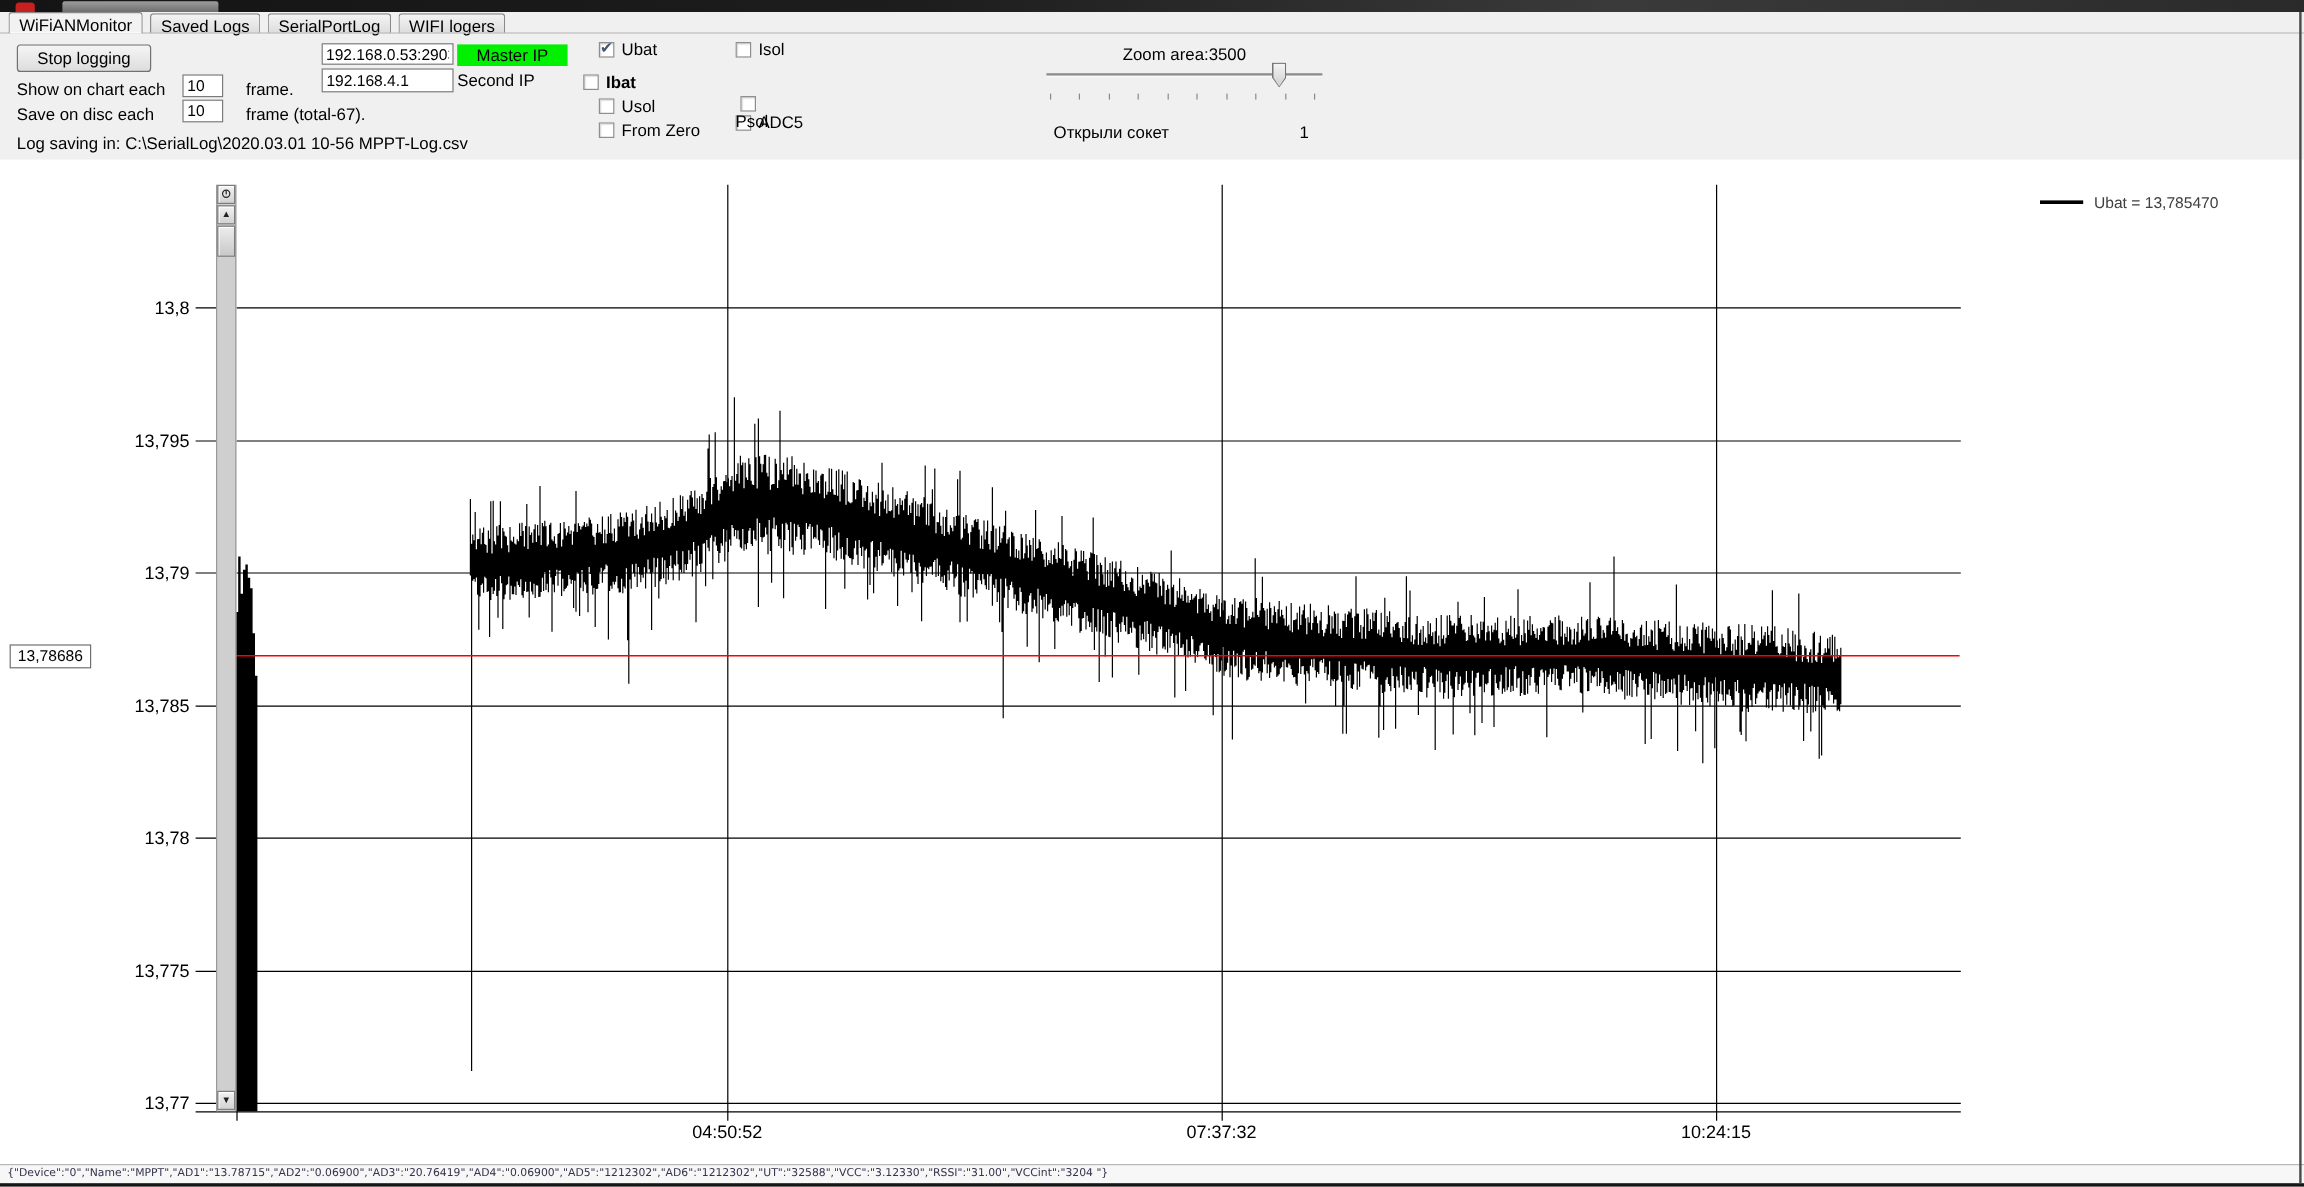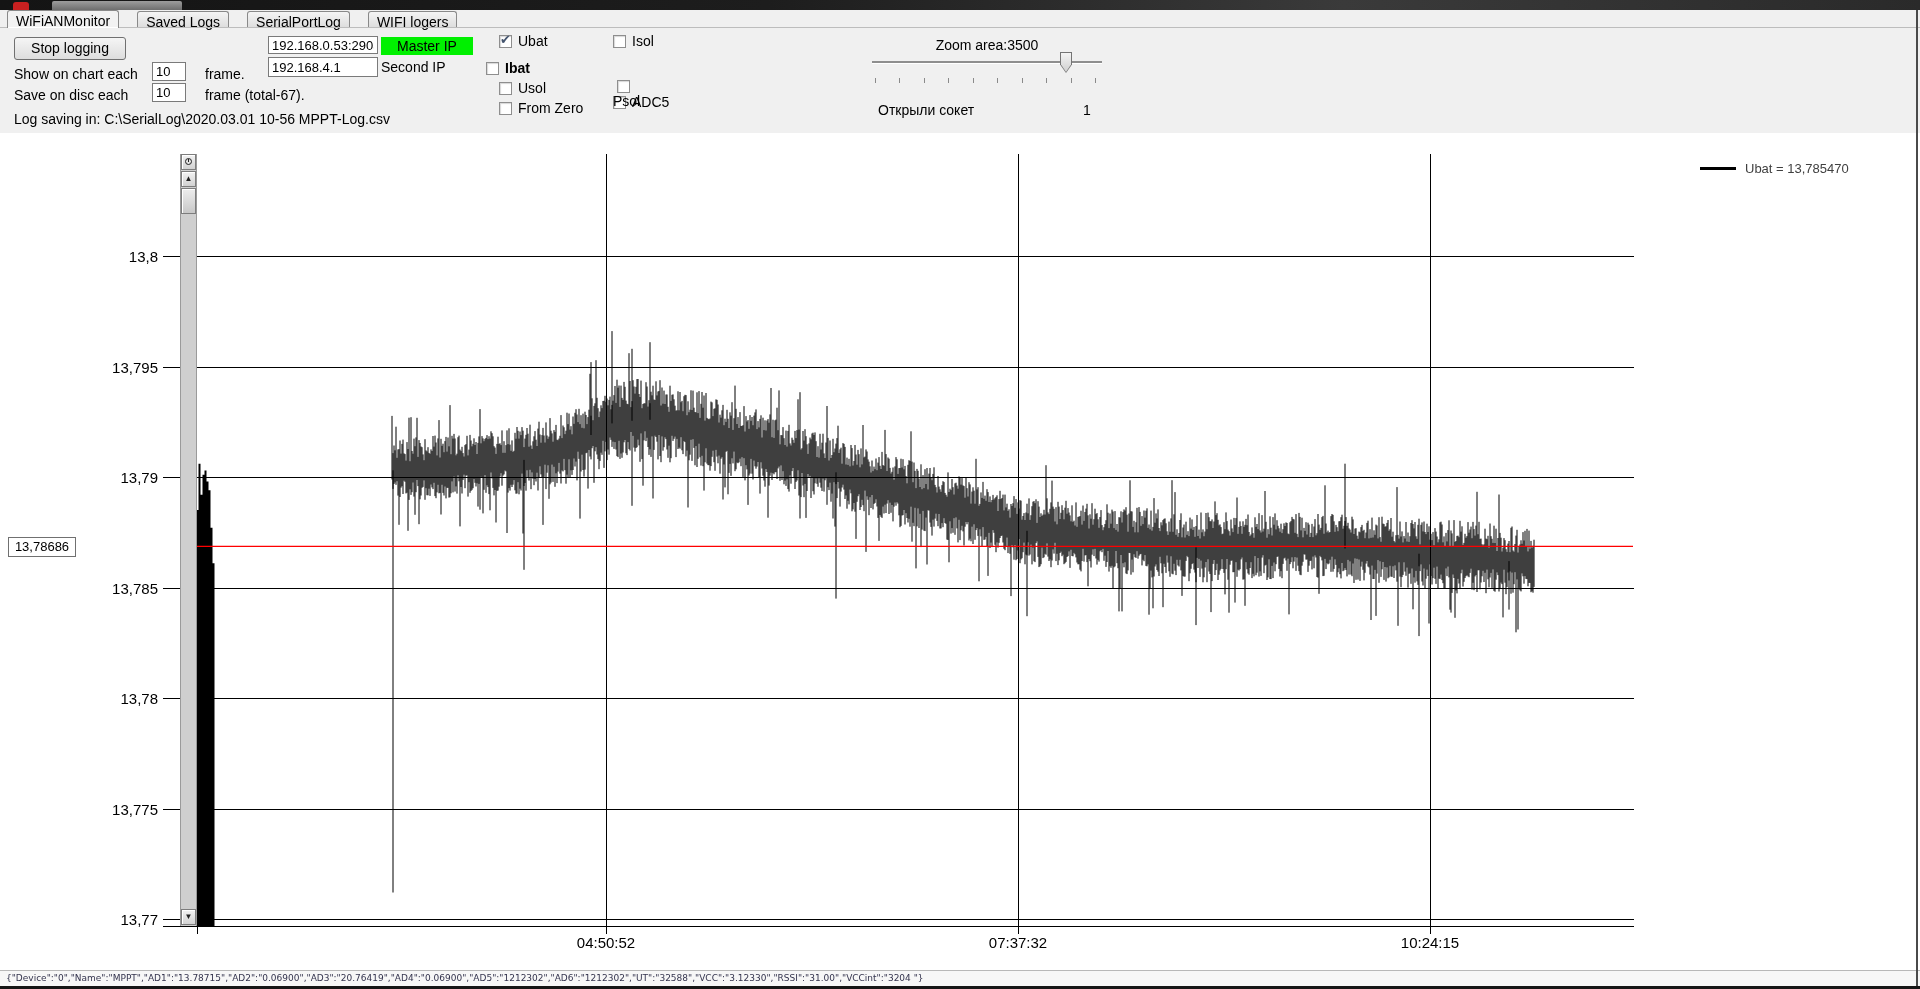--- a/index.html
+++ b/index.html
@@ -9,21 +9,21 @@
   #stage { position:relative; width:1920px; height:989px; background:#f0f0f0; }
 
   
   #titlestrip { left:0; top:0; width:1920px; height:10px; background:linear-gradient(90deg,#141414 0%,#1d1d1d 40%,#3a3a3a 70%,#2a2a2a 100%); }
   #titleicon { left:13px; top:2px; width:16px; height:8px; background:#c82020; border-radius:3px 3px 0 0; }
   #titlefrag { left:52px; top:1px; width:130px; height:9px; background:linear-gradient(#9d9d9d,#6e6e6e); border-radius:2px 2px 0 0; }
 
   
   #tabbar { left:7px; top:10px; height:18px; display:flex; align-items:flex-end; }
   .tab { font-size:14px; color:#000; padding:2px 8px 2px 8px; border:1px solid #898989; border-bottom:none;
-         background:linear-gradient(#f4f4f4,#dcdcdc); border-radius:3px 3px 0 0; margin-right:18px; height:17px; }
+         background:linear-gradient(#f4f4f4,#dcdcdc); border-radius:3px 3px 0 0; margin-right:6px; height:17px; }
   .tab.active { background:#f2f2f2; height:18px; position:relative; z-index:2; box-shadow:0 -1px 0 #fff inset; }
   #tabline { left:0; top:27px; width:1920px; height:1px; background:#bdbdbd; }
 
   
   #stopbtn { left:14px; top:37px; width:112px; height:23px; font-size:14px; color:#000;
              background:linear-gradient(#f5f5f5,#dddddd); border:1px solid #707070; border-radius:3px; text-align:center; line-height:21px; }
   .lbl { font-size:14px; color:#000; white-space:nowrap; }
   .txtin { background:#fff; border:1px solid #7a7a7a; font-size:13px; font-family:"Liberation Sans",sans-serif; padding:0 3px; color:#000; }
   #row1lbl { left:14px; top:66px; } #row1suf { left:205px; top:66px; }
   #row2lbl { left:14px; top:87px; } #row2suf { left:205px; top:87px; }

